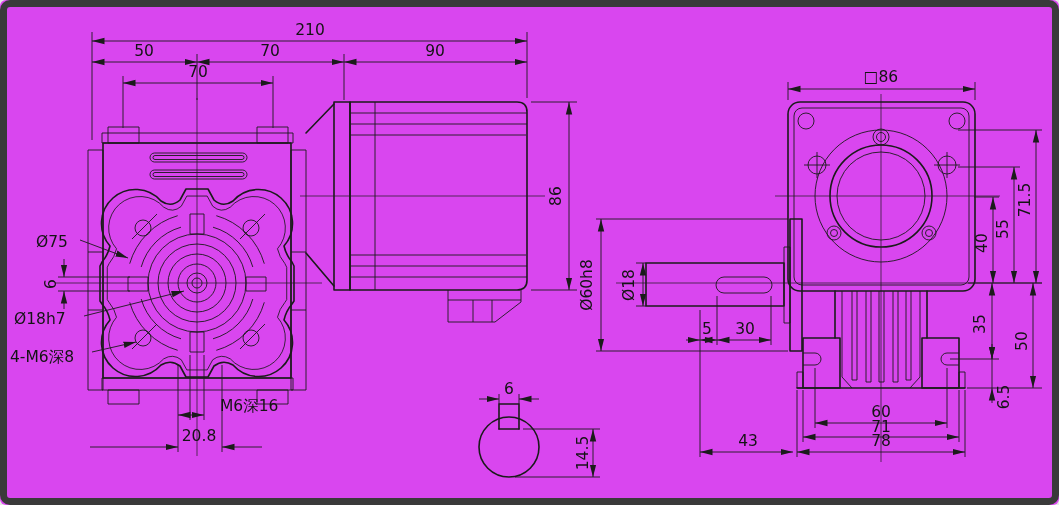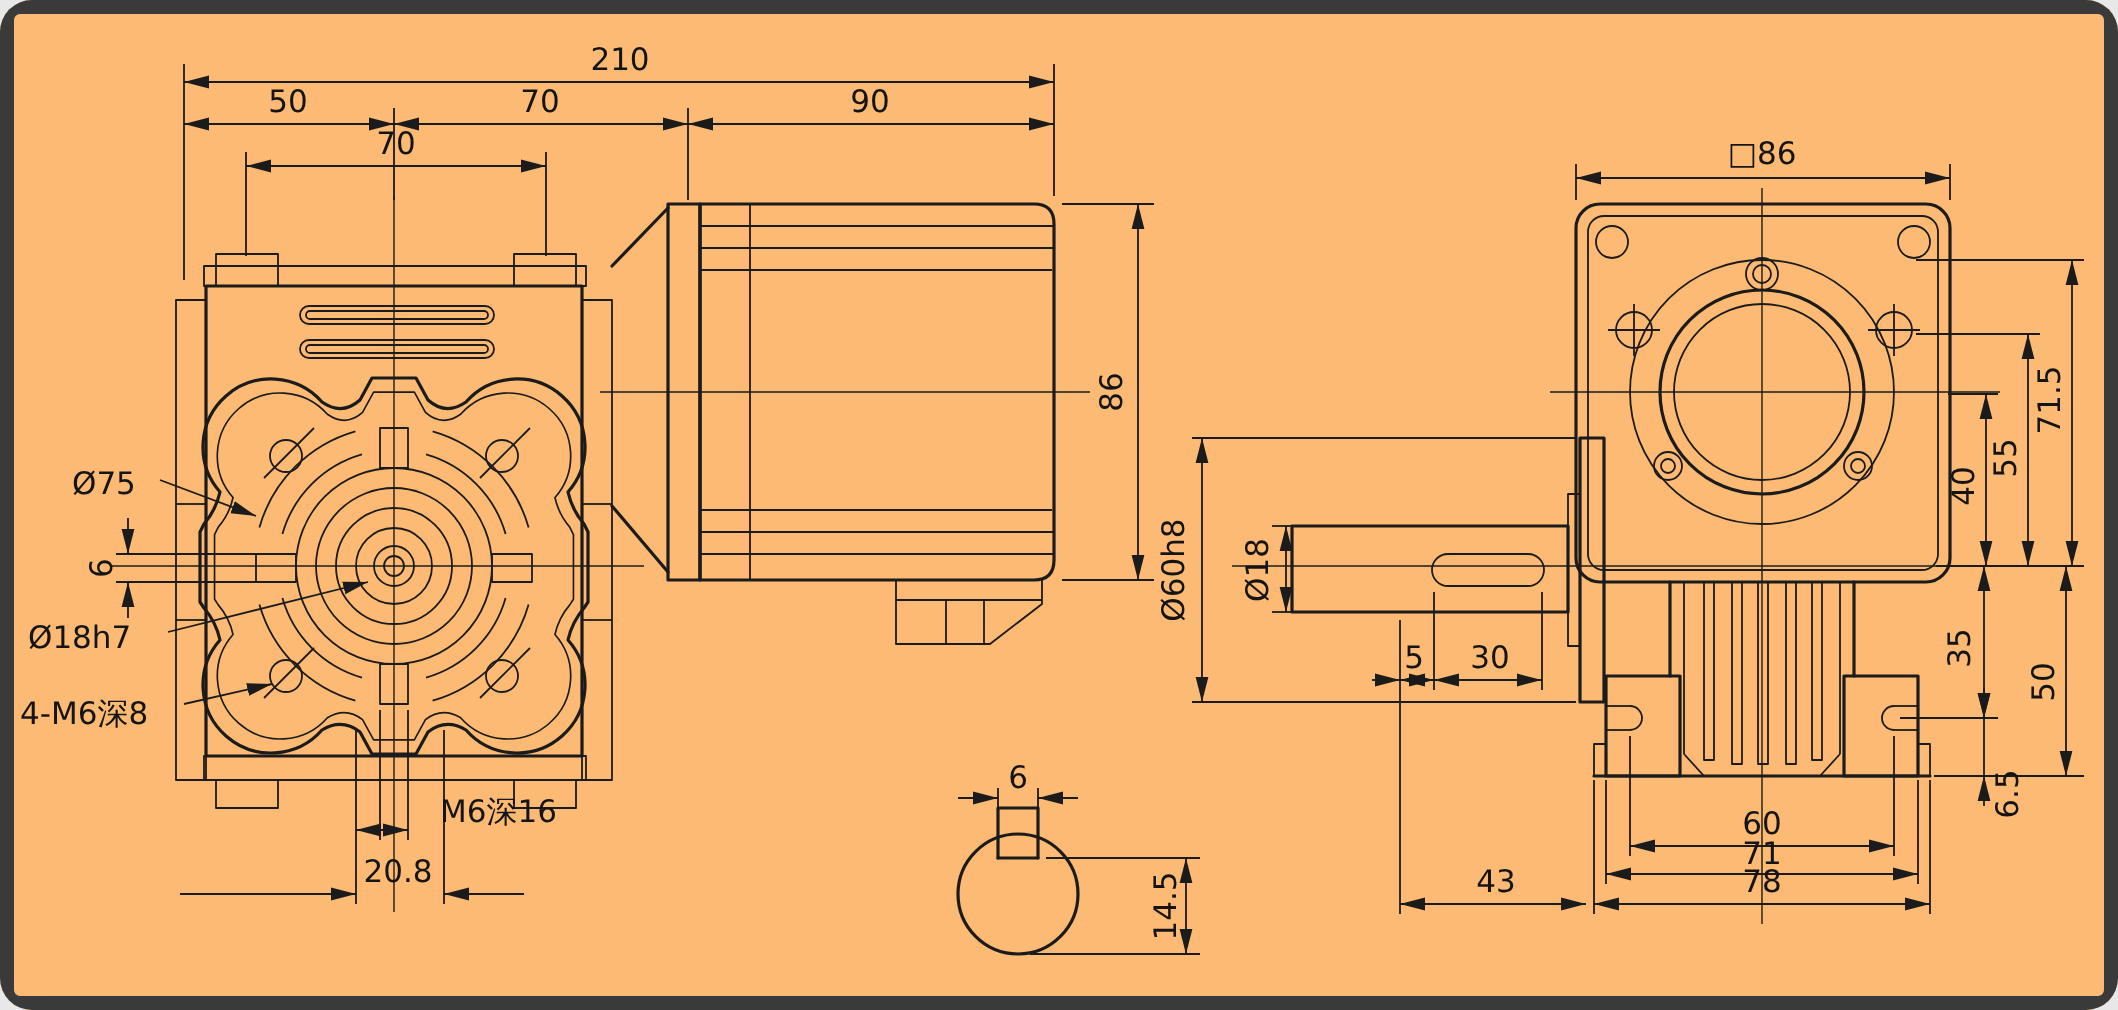--- a/index.html
+++ b/index.html
@@ -1,17 +1,17 @@
 <!DOCTYPE html>
 <html><head>
 <meta charset="utf-8">
 <style>
   html,body{margin:0;padding:0;background:#e8e8e8;}
-  #stage{position:relative;width:1059px;height:505px;background:#fdba74;
-         border-radius:16px;overflow:hidden;
+  #stage{position:relative;width:1059px;height:505px;background:#d946ef;
+         border-radius:6px;overflow:hidden;
          font-family:"DejaVu Sans","Liberation Sans",sans-serif;}
   #frame{position:absolute;inset:0;border:7px solid #3a3a3a;border-radius:10px;pointer-events:none;z-index:5;}
   svg{display:block;position:absolute;inset:0;}
   
   .o{stroke:#1b1b1b;stroke-width:1.6;fill:none;stroke-linejoin:round;stroke-linecap:round;}
   
   .t{stroke:#1b1b1b;stroke-width:0.9;fill:none;stroke-linejoin:round;}
   
   .c{stroke:#1b1b1b;stroke-width:0.7;fill:none;}
   

